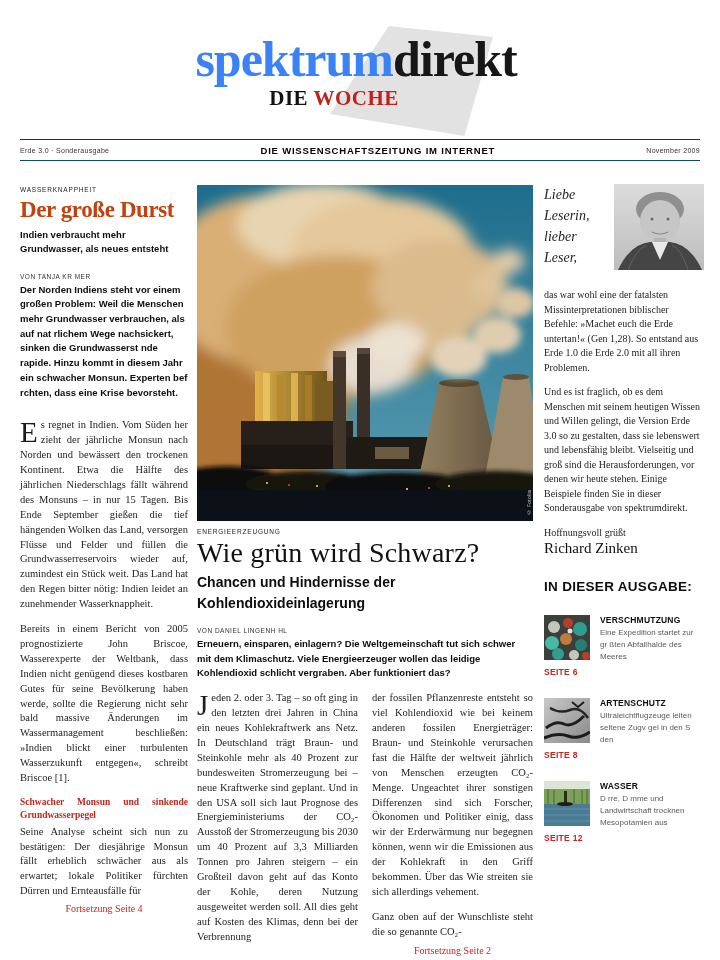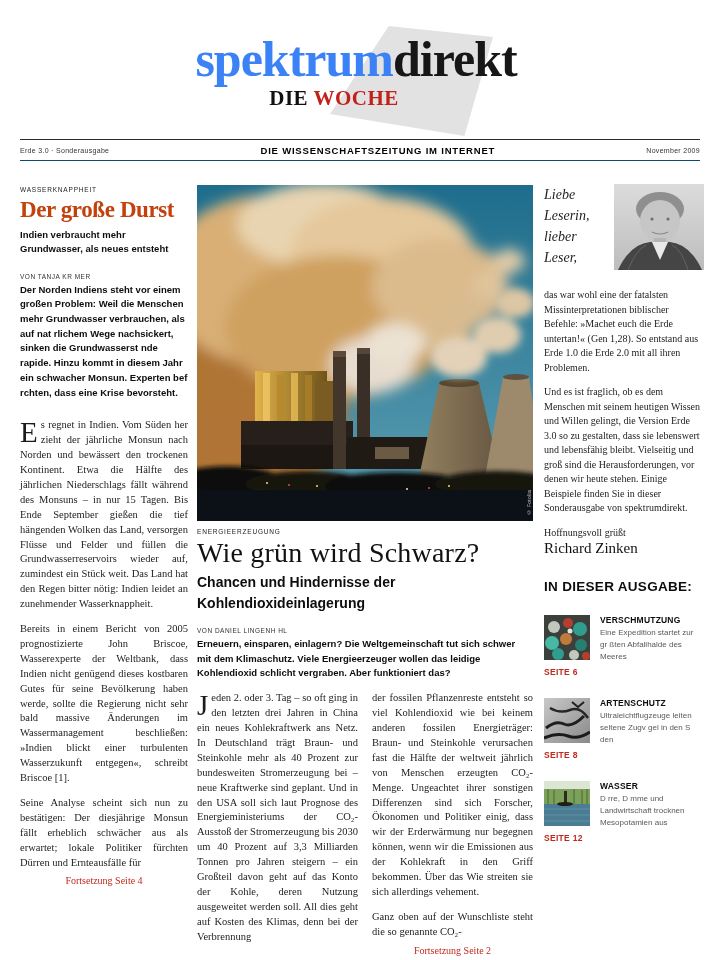--- a/index.html
+++ b/index.html
@@ -92,20 +92,21 @@
 
   <div class="col-left">
     <div class="kicker">WASSERKNAPPHEIT</div>
     <h2>Der große Durst</h2>
     <div class="subhead">Indien verbraucht mehr Grundwasser, als neues entsteht</div>
     <div class="byline">VON TANJA KR MER</div>
     <div class="lead">Der Norden Indiens steht vor einem großen Problem: Weil die Menschen mehr Grundwasser verbrauchen, als auf nat rlichem Wege nachsickert, sinken die Grundwasserst nde rapide. Hinzu kommt in diesem Jahr ein schwacher Monsun. Experten bef rchten, dass eine Krise bevorsteht.</div>
     <div class="serif">
       <p><span class="dropcap">E</span><span>s regnet in Indien. Vom Süden her zieht der jährliche Monsun nach Norden und bewässert den trockenen Kontinent. Etwa die Hälfte des jährlichen Niederschlags fällt während des Monsuns – in nur 15 Tagen. Bis Ende September gießen die tief hängenden Wolken das Land, versorgen Flüsse und Felder und füllen die Grundwasserreservoirs wieder auf, zumindest ein Stück weit. Das Land hat den Regen bitter nötig: Indien leidet an zunehmender Wasserknappheit.</span></p>
       <p>Bereits in einem Bericht von 2005 prognostizierte John Briscoe, Wasserexperte der Weltbank, dass Indien nicht genügend dieses kostbaren Gutes für seine Bevölkerung haben werde, sollte die Regierung nicht sehr bald massive Änderungen im Wassermanagement beschließen: »Indien blickt einer turbulenten Wasserzukunft entgegen«, schreibt Briscoe [1].</p>
+      <div class="crosshead">Schwacher Monsun und sinkende Grundwasserpegel</div>
       <p style="margin-bottom:0;">Seine Analyse scheint sich nun zu bestätigen: Der diesjährige Monsun fällt erheblich schwächer aus als erwartet; lokale Politiker fürchten Dürren und Ernteausfälle für</p>
     </div>
     <div class="continuation">Fortsetzung Seite 4</div>
   </div>
 
   <div class="col-center">
     <div class="photo">
       <svg width="336" height="336" viewBox="0 0 336 336">
         <defs>
           <linearGradient id="sky" x1="0" y1="0" x2="0" y2="1">

